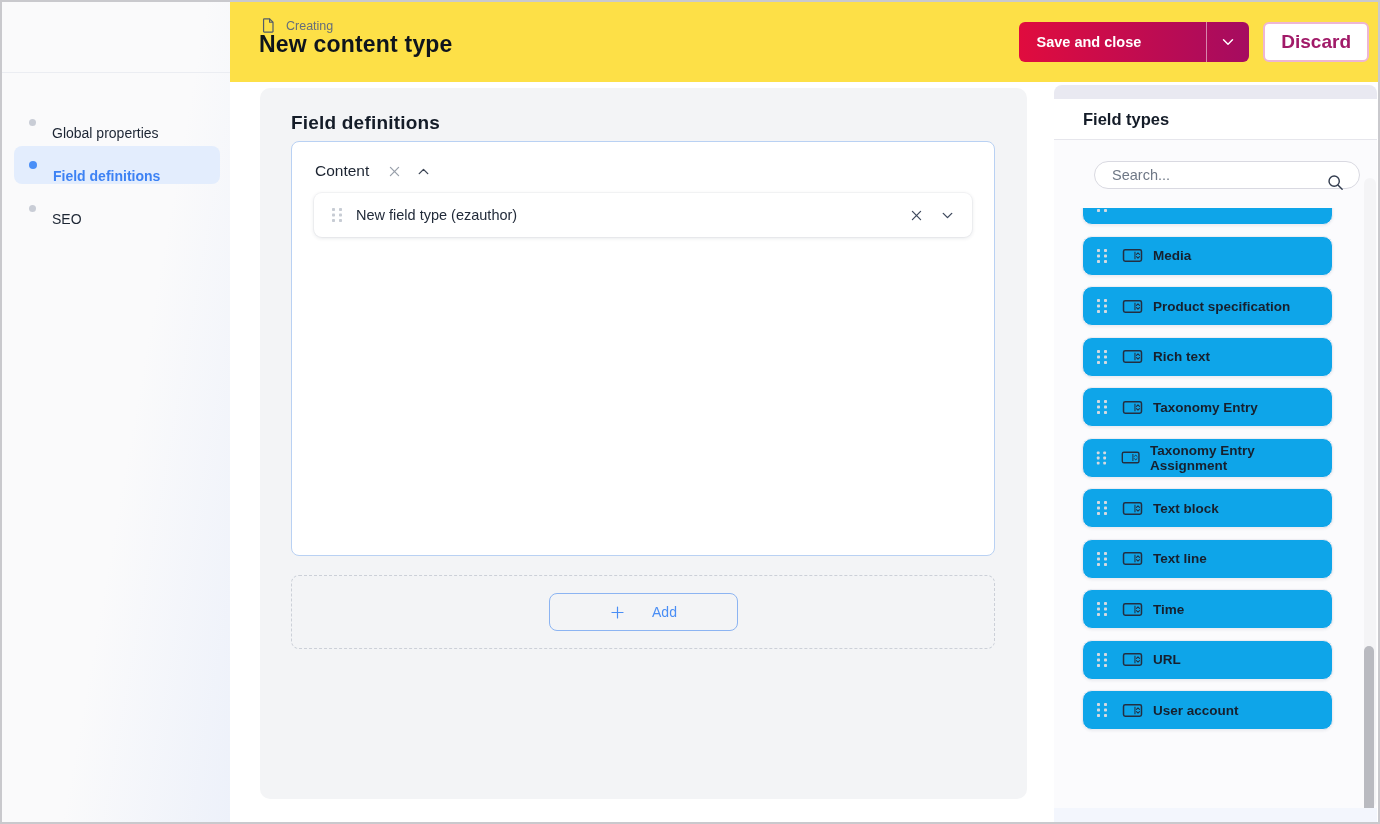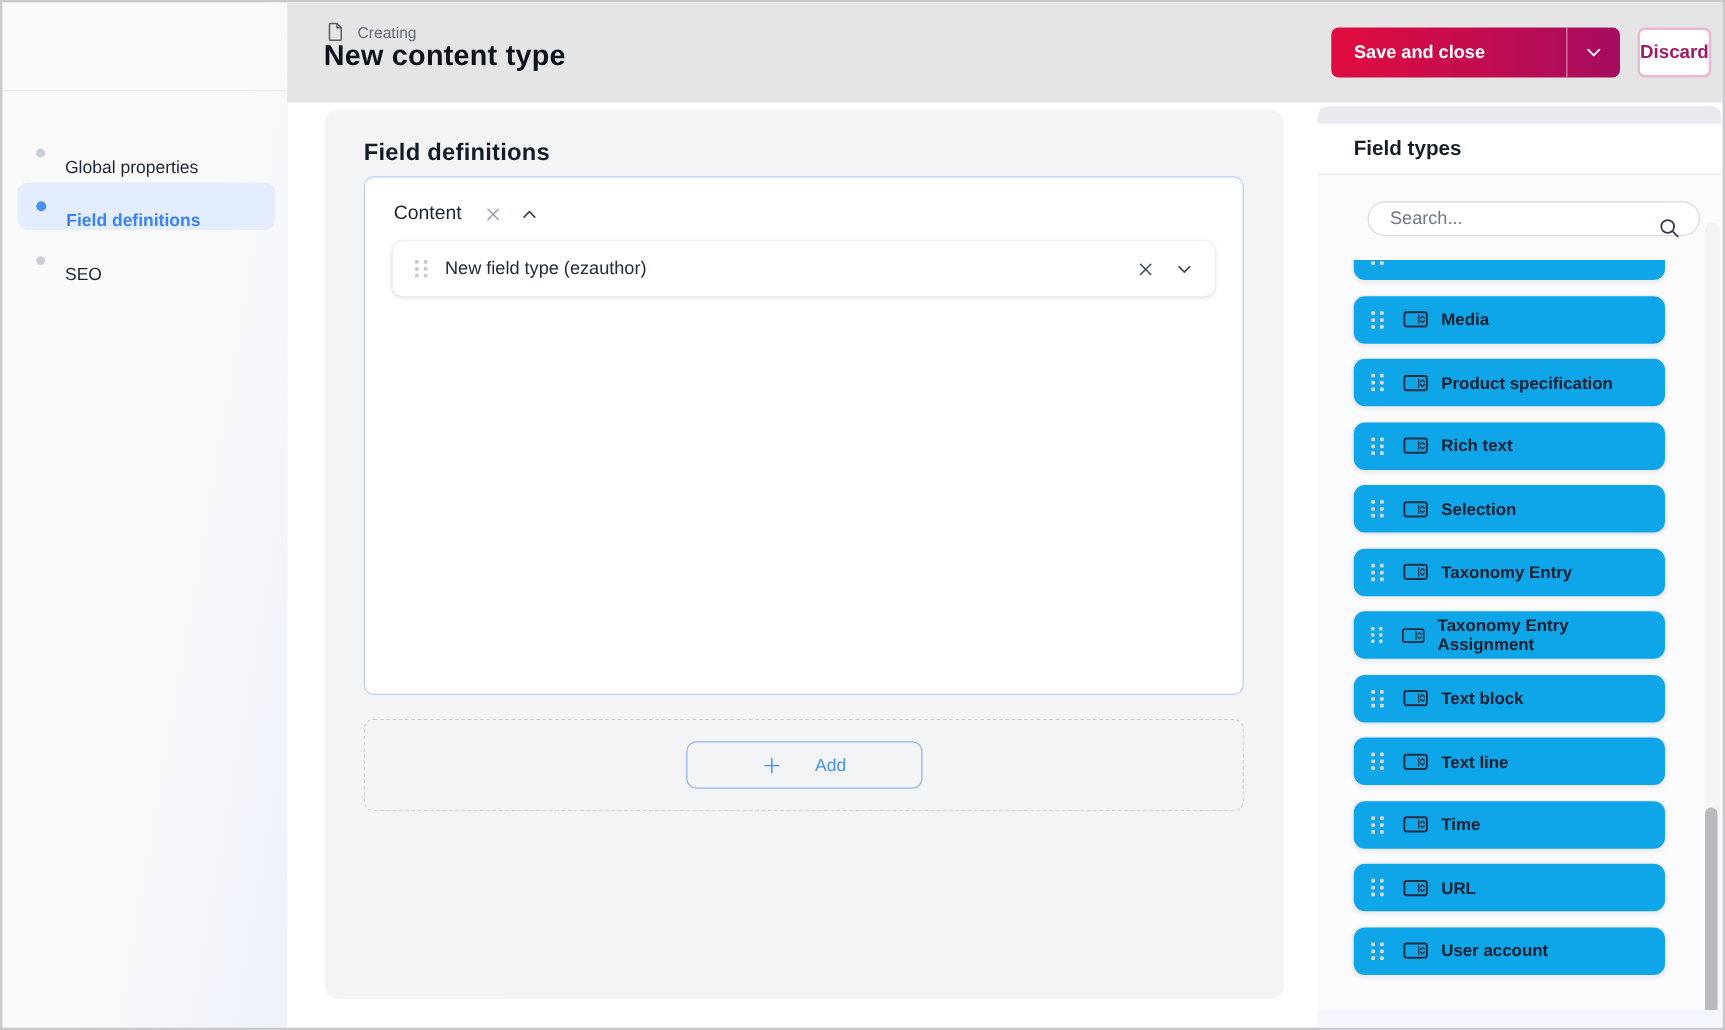--- a/index.html
+++ b/index.html
@@ -17,36 +17,36 @@
   .sidebar-top{height:70px;border-bottom:1px solid #ebedf2;}
   .nav{padding:30px 10px 0 12px;}
   .nav-item{display:flex;align-items:center;height:38px;padding:0 10px 0 15px;
     border-radius:8px;margin-bottom:5px;font-size:14px;color:#1c2533;cursor:pointer;}
   .nav-item .dot{width:7px;height:7px;border-radius:50%;background:#c9cdd6;flex:0 0 auto;}
   .nav-item .nav-label{margin-left:16px;margin-top:21px;}
   .nav-item.active{background:#e3edfd;color:#3d82f4;font-weight:700;}
   .nav-item.active .dot{background:#4a8ff7;width:8px;height:8px;}
 
   
-  .topbar{position:absolute;left:228px;top:0;right:0;height:80px;background:#e5e5e5;
+  .topbar{position:absolute;left:228px;top:0;right:0;height:80px;background:#fde047;
     border-bottom:1px solid #ededf2;text-decoration:underline;}
   .crumb{position:absolute;left:30px;top:15px;display:flex;align-items:center;gap:9px;
     color:#656e7b;font-size:12.5px;}
   .crumb .ic{color:#525c6a;}
   .page-title{position:absolute;left:29px;top:29px;font-size:23px;font-weight:800;
     color:#0e141d;letter-spacing:.2px;}
   .actions{position:absolute;right:9px;top:20px;display:flex;gap:14px;align-items:center;}
   .btn-save{display:flex;height:40px;border-radius:6px;overflow:hidden;cursor:pointer;
     background:linear-gradient(90deg,#e00c3e 0%,#a50c60 100%);color:#fff;gap:47px;}
   .btn-save-main{padding:0 18px;line-height:40px;font-size:14.5px;font-weight:700;}
   .btn-save-caret{width:42px;display:flex;align-items:center;justify-content:center;
     border-left:1px solid rgba(255,255,255,.5);}
-  .btn-discard{box-sizing:border-box;height:40px;padding:0 0;background:#fff;cursor:pointer;
+  .btn-discard{box-sizing:border-box;height:40px;padding:0 16px;background:#fff;cursor:pointer;
     border:2px solid #edb6d4;border-radius:6px;color:#a11a68;font-weight:700;
-    font-size:15px;line-height:36px;}
+    font-size:19px;line-height:36px;}
 
   
   .content{position:absolute;left:228px;top:80px;right:0;bottom:0;background:#fff;}
 
   
   .main-card{position:absolute;left:30px;top:6px;width:767px;height:711px;
     background:#f3f4f6;border-radius:10px;}
   .section-title{padding:24px 0 0 31px;font-size:19px;font-weight:800;color:#141c28;
     letter-spacing:.2px;}
   .group-box{position:absolute;left:31px;top:53px;width:704px;height:415px;box-sizing:border-box;
@@ -265,29 +265,20 @@
               </svg>
             <span class="pi-label">Rich text</span>
           </div>
           <div class="panel-item">
             <svg class="ic drag" width="14" height="18">
                 <use href="#i-drag"></use>
               </svg>
             <svg class="ic fico" width="21" height="17">
                 <use href="#i-field"></use>
               </svg>
-            <span class="pi-label">Selection</span>
-          </div>
-          <div class="panel-item">
-            <svg class="ic drag" width="14" height="18">
-                <use href="#i-drag"></use>
-              </svg>
-            <svg class="ic fico" width="21" height="17">
-                <use href="#i-field"></use>
-              </svg>
             <span class="pi-label">Taxonomy Entry</span>
           </div>
           <div class="panel-item">
             <svg class="ic drag" width="14" height="18">
                 <use href="#i-drag"></use>
               </svg>
             <svg class="ic fico" width="21" height="17">
                 <use href="#i-field"></use>
               </svg>
             <span class="pi-label">Taxonomy Entry Assignment</span>

